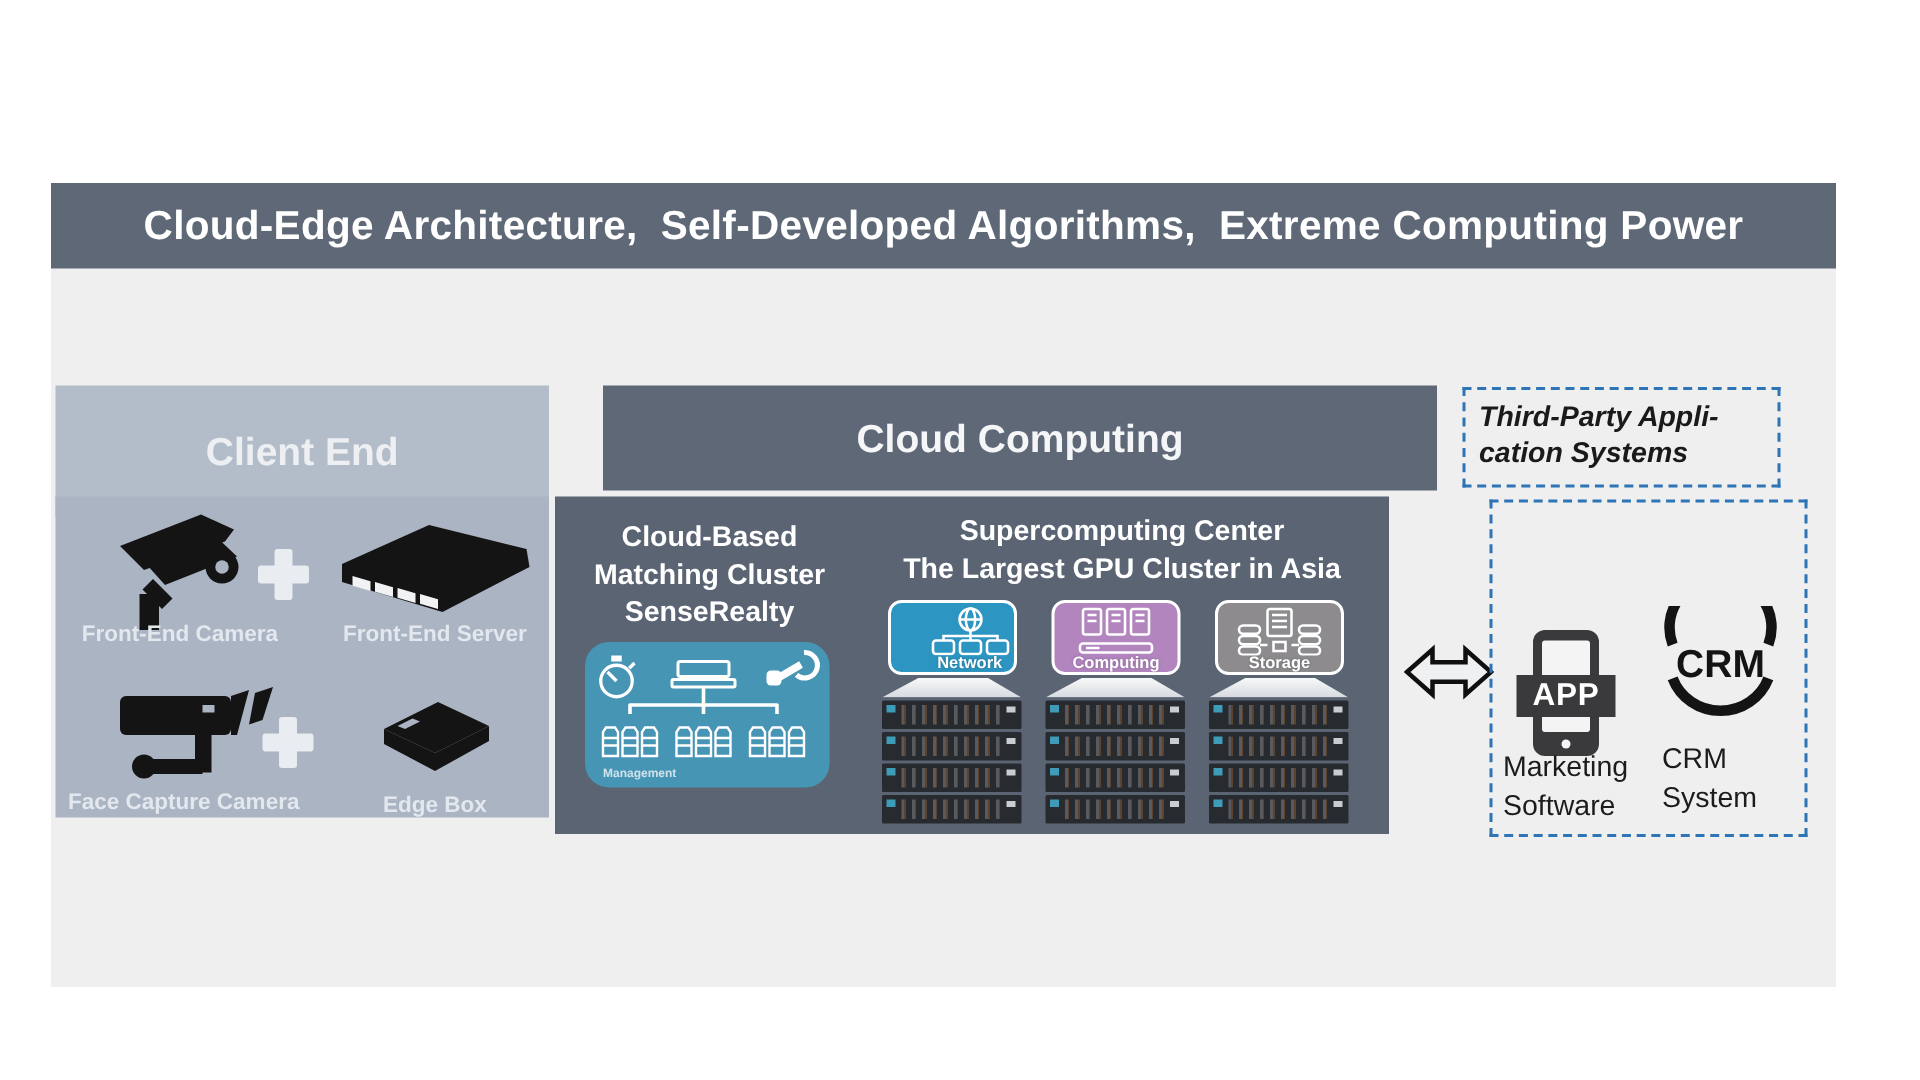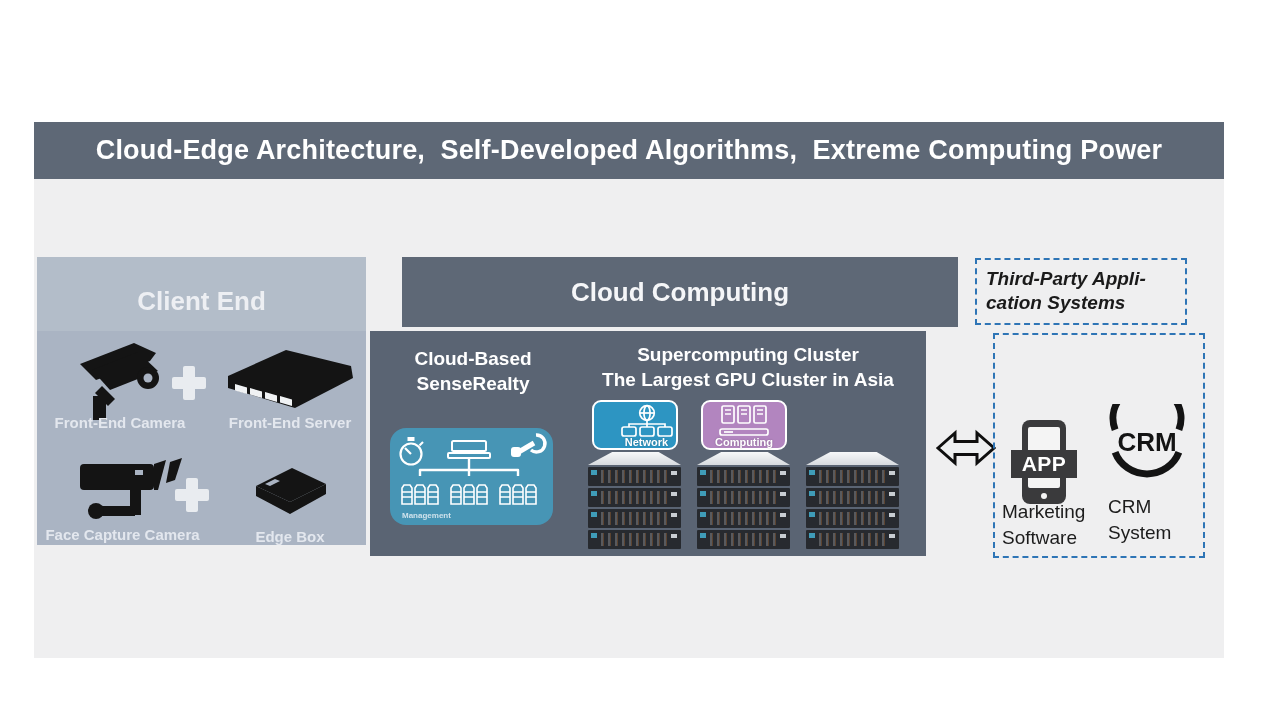--- a/index.html
+++ b/index.html
@@ -133,20 +133,21 @@
       <polygon points="17,22 27,17 32,19 22,24" fill="#aab4c3"></polygon>
     </svg>
     <div class="dev-label" style="left:-7px;top:195px;width:185px">Face Capture Camera</div>
     <div class="dev-label" style="left:193px;top:197px;width:120px">Edge Box</div>
   </div>
 
   <div class="cloud-body" style="background-color: rgb(90, 100, 115);"></div>
 
   <div class="match-title">
     <span style="display:block">Cloud-Based</span>
+    <span style="display:block">Matching Cluster</span>
     <span style="display:block">SenseRealty</span>
   </div>
 
   <div class="mgmt-box" style="background-color: rgb(71, 149, 181);">
     <svg width="163" height="97" viewBox="0 0 163 97">
       <g stroke="#fff" fill="none" stroke-width="2.2">
         <circle cx="21" cy="26" r="10.5"></circle>
         <rect x="17.5" y="9" width="7" height="4" fill="#fff" stroke="none"></rect>
         <path d="M21,26 L15,20"></path>
         <path d="M29.5,17.5 l3.5,-3.5"></path>
@@ -174,21 +175,21 @@
         <path d="M87,76 v-16 l2,-3 h6 l2,3 v16 z M87,64 h10 M87,69 h10"></path>
         <path d="M110,76 v-16 l2,-3 h6 l2,3 v16 z M110,64 h10 M110,69 h10"></path>
         <path d="M123,76 v-16 l2,-3 h6 l2,3 v16 z M123,64 h10 M123,69 h10"></path>
         <path d="M136,76 v-16 l2,-3 h6 l2,3 v16 z M136,64 h10 M136,69 h10"></path>
       </g>
       <text x="12" y="90" font-size="8" font-weight="bold" fill="#cfe2ec">Management</text>
     </svg>
   </div>
 
   <div class="super-title">
-    <span style="display:block">Supercomputing Cluster</span>
+    <span style="display:block">Supercomputing Center</span>
     <span style="display:block">The Largest GPU Cluster in Asia</span>
   </div>
 
   <div class="cap-box" style="left: 592px; background-color: rgb(45, 149, 194); padding-left: 23px;">
     <svg width="64" height="33" viewBox="0 0 64 33">
       <g stroke="#fff" fill="none" stroke-width="1.7">
         <circle cx="32" cy="9" r="7.3"></circle>
         <ellipse cx="32" cy="9" rx="3.1" ry="7.3"></ellipse>
         <path d="M24.7,9 H39.3"></path>
         <path d="M32,16.5 V20 M14,23 V20 H50 V23 M32,20 V23"></path>
@@ -207,20 +208,37 @@
         <rect x="26" y="2" width="12" height="17" rx="1.5"></rect>
           <path d="M29,6 h6 M29,10 h6"></path>
         <rect x="42" y="2" width="12" height="17" rx="1.5"></rect>
           <path d="M45,6 h6 M45,10 h6"></path>
         <rect x="8" y="25" width="48" height="6" rx="2"></rect>
           <path d="M12,28 h9"></path>
       </g>
     </svg>
     <div class="cap-label">Computing</div>
   </div>
+  <div class="cap-box" style="left: 810px; background-color: rgb(141, 139, 142);">
+    <svg width="64" height="33" viewBox="0 0 64 33">
+      <g stroke="#fff" fill="none" stroke-width="1.7">
+        <rect x="24" y="2" width="16" height="18" rx="1.5"></rect>
+          <path d="M27,6 h10 M27,10 h10 M27,14 h10"></path>
+        <rect x="28" y="24" width="8" height="6"></rect>
+        <rect x="5" y="13" width="14" height="5.5" rx="2.7"></rect>
+        <rect x="5" y="20" width="14" height="5.5" rx="2.7"></rect>
+        <rect x="5" y="27" width="14" height="5.5" rx="2.7"></rect>
+        <rect x="45" y="13" width="14" height="5.5" rx="2.7"></rect>
+        <rect x="45" y="20" width="14" height="5.5" rx="2.7"></rect>
+        <rect x="45" y="27" width="14" height="5.5" rx="2.7"></rect>
+        <path d="M19,26 h5 M40,26 h5"></path>
+      </g>
+    </svg>
+    <div class="cap-label">Storage</div>
+  </div>
 
   <div class="rack" style="left:588px">
     <div class="rack-cap"></div>
     <div class="rack-unit">
         <span class="rack-bays"></span>
       </div>
     <div class="rack-unit">
         <span class="rack-bays"></span>
       </div>
     <div class="rack-unit">

